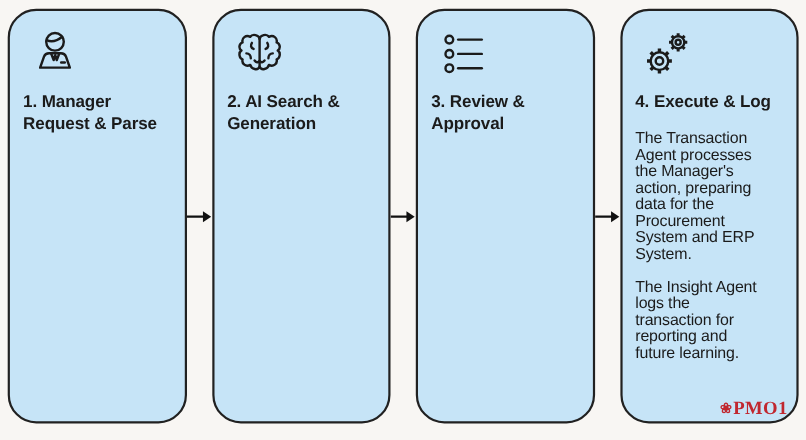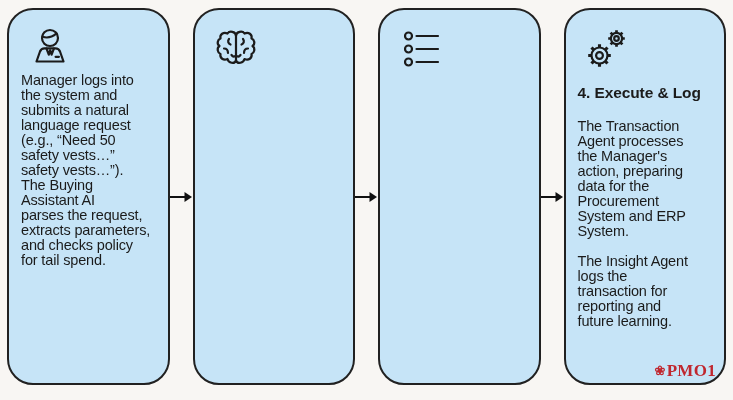--- a/index.html
+++ b/index.html
@@ -83,33 +83,22 @@
       <svg viewBox="0 0 48 48">
         <g class="stroke">
           <circle cx="24" cy="13" r="8"></circle>
           <path d="M16.4 11.5 Q23 14.5 30.6 8.4"></path>
           <path d="M10.5 36.5 L14 26.5 C14.8 24.4 16.3 23.4 18.6 23.4 L29.4 23.4 C31.7 23.4 33.2 24.4 34 26.5 L37.5 36.5 Z"></path>
           <path d="M20.5 23.6 L22.8 29.6 L24.2 25.2 L25.6 29.6 L27.9 23.6"></path>
           <path d="M29.6 31.8 H32.9"></path>
         </g>
       </svg>
     </div>
-    <div class="body-text">Manager logs into
-the system and
-submits a natural
-language request
-(e.g., “Need 50
-safety vests…”
-safety vests…”).
-The Buying
-Assistant AI
-parses the request,
-extracts parameters,
-and checks policy
-for tail spend.</div>
+    <h2 class="title">1. Manager
+Request &amp; Parse</h2>
   </div>
 
   <div class="arrow-col">
     <svg width="23" height="14" viewBox="0 0 23 14">
       <line x1="0" y1="7" x2="16" y2="7" stroke="#111111" stroke-width="2"></line>
       <polygon points="14.5,2 22,7 14.5,12" fill="#111111"></polygon>
     </svg>
   </div>
 
   <div class="card">
@@ -120,20 +109,22 @@
           <path d="M24 10.5 V35.5"></path>
           <path d="M17 14 C15.5 16 16 18.5 18.5 19.5"></path>
           <path d="M31 14 C32.5 16 32 18.5 29.5 19.5"></path>
           <path d="M12 23.5 C14.5 23.5 16 25.5 16 28"></path>
           <path d="M36 23.5 C33.5 23.5 32 25.5 32 28"></path>
           <path d="M19.5 30 C21 32 22.5 32 24 30.5"></path>
           <path d="M28.5 30 C27 32 25.5 32 24 30.5"></path>
         </g>
       </svg>
     </div>
+    <h2 class="title">2. AI Search &amp;
+Generation</h2>
   </div>
 
   <div class="arrow-col">
     <svg width="23" height="14" viewBox="0 0 23 14">
       <line x1="0" y1="7" x2="16" y2="7" stroke="#111111" stroke-width="2"></line>
       <polygon points="14.5,2 22,7 14.5,12" fill="#111111"></polygon>
     </svg>
   </div>
 
   <div class="card">
@@ -142,20 +133,22 @@
         <g class="stroke" stroke-width="2.5">
           <circle cx="11.5" cy="11" r="3.5"></circle>
           <circle cx="11.5" cy="24" r="3.5"></circle>
           <circle cx="11.5" cy="37" r="3.5"></circle>
           <line x1="19.5" y1="11" x2="41" y2="11"></line>
           <line x1="19.5" y1="24" x2="41" y2="24"></line>
           <line x1="19.5" y1="37" x2="41" y2="37"></line>
         </g>
       </svg>
     </div>
+    <h2 class="title">3. Review &amp;
+Approval</h2>
   </div>
 
   <div class="arrow-col">
     <svg width="23" height="14" viewBox="0 0 23 14">
       <line x1="0" y1="7" x2="16" y2="7" stroke="#111111" stroke-width="2"></line>
       <polygon points="14.5,2 22,7 14.5,12" fill="#111111"></polygon>
     </svg>
   </div>
 
   <div class="card">

